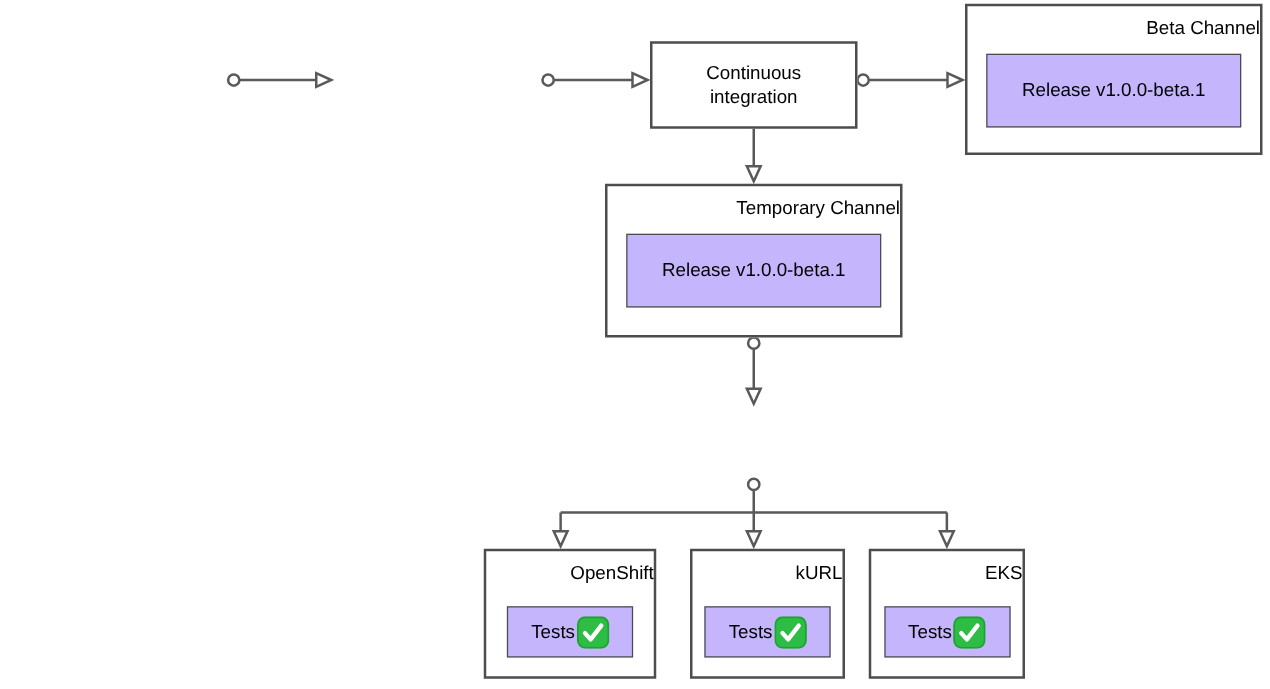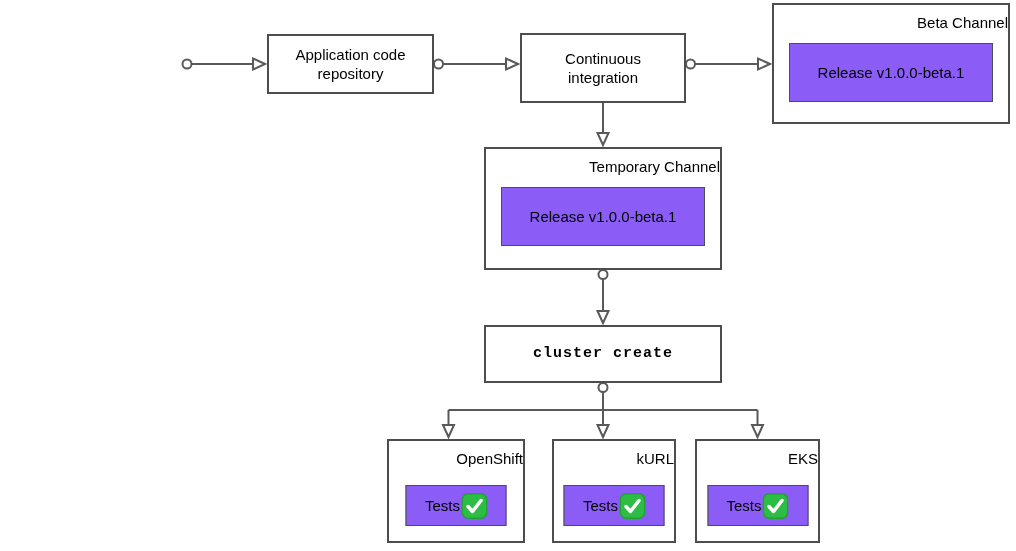--- a/index.html
+++ b/index.html
@@ -18,21 +18,21 @@
     text-align:center; font-size:15px; line-height:1.3; white-space:pre-line;
   }
   .mono {
     font-family:"Liberation Mono","DejaVu Sans Mono",monospace;
     font-weight:bold; font-size:15px; letter-spacing:1px; white-space:nowrap;
   }
   .group { text-align:right; }
   .group-title { font-size:15px; margin-top:9px; }
   .inner-box {
     position:absolute; left:50%; transform:translateX(-50%);
-    box-sizing:border-box; background:#8b5cf6; border:1.5px solid #4d4d4d;
+    box-sizing:border-box; background:#c4b5fd; border:1.5px solid #4d4d4d;
     display:flex; align-items:center; justify-content:center;
     font-size:15px; white-space:nowrap;
   }
   .release-box { width:204px; height:59px; top:38px; }
   .tests-box   { width:101px; height:41px; top:44px; gap:1px; }
 
   
   .g-beta { left:772px; top:3px;  width:238px; height:121px; }
   .g-temp { left:484px; top:147px; width:238px; height:123px; }
 
@@ -92,47 +92,40 @@
       <line x1="603" y1="410" x2="603" y2="425"></line>
       <line x1="757.5" y1="410" x2="757.5" y2="425"></line>
       <circle cx="603" cy="387.5" r="4.5"></circle>
       <polygon points="448.5,437 443,425 454,425"></polygon>
       <polygon points="603,437 597.5,425 608.5,425"></polygon>
       <polygon points="757.5,437 752,425 763,425"></polygon>
     </g>
   </svg>
 
 
-  <div class="node n-repo">
-    <span>Application code
-repository</span>
-  </div>
 
   <div class="node n-ci">
     <span>Continuous
 integration</span>
   </div>
 
   <div class="group g-beta">
     <div class="group-title">Beta Channel</div>
     <div class="inner-box release-box">
       <span>Release v1.0.0-beta.1</span>
     </div>
   </div>
 
   <div class="group g-temp">
     <div class="group-title">Temporary Channel</div>
     <div class="inner-box release-box">
       <span>Release v1.0.0-beta.1</span>
     </div>
   </div>
 
-  <div class="node n-cluster">
-    <span class="mono">cluster create</span>
-  </div>
 
   <div class="group cloud c-openshift">
     <div class="group-title">OpenShift</div>
     <div class="inner-box tests-box">
       <span>Tests</span>
       <span class="check-icon">
         <svg width="26" height="26" viewBox="0 0 26 26" xmlns="http://www.w3.org/2000/svg">
           <rect x="0.75" y="0.75" width="24.5" height="24.5" rx="6" fill="#2dbd45" stroke="#1fa32f" stroke-width="1.5"></rect>
           <path d="M6.5 13.5 L11 18.5 L19.5 7.5" stroke="#ffffff" stroke-width="3.5" fill="none" stroke-linecap="round" stroke-linejoin="round"></path>
         </svg>

